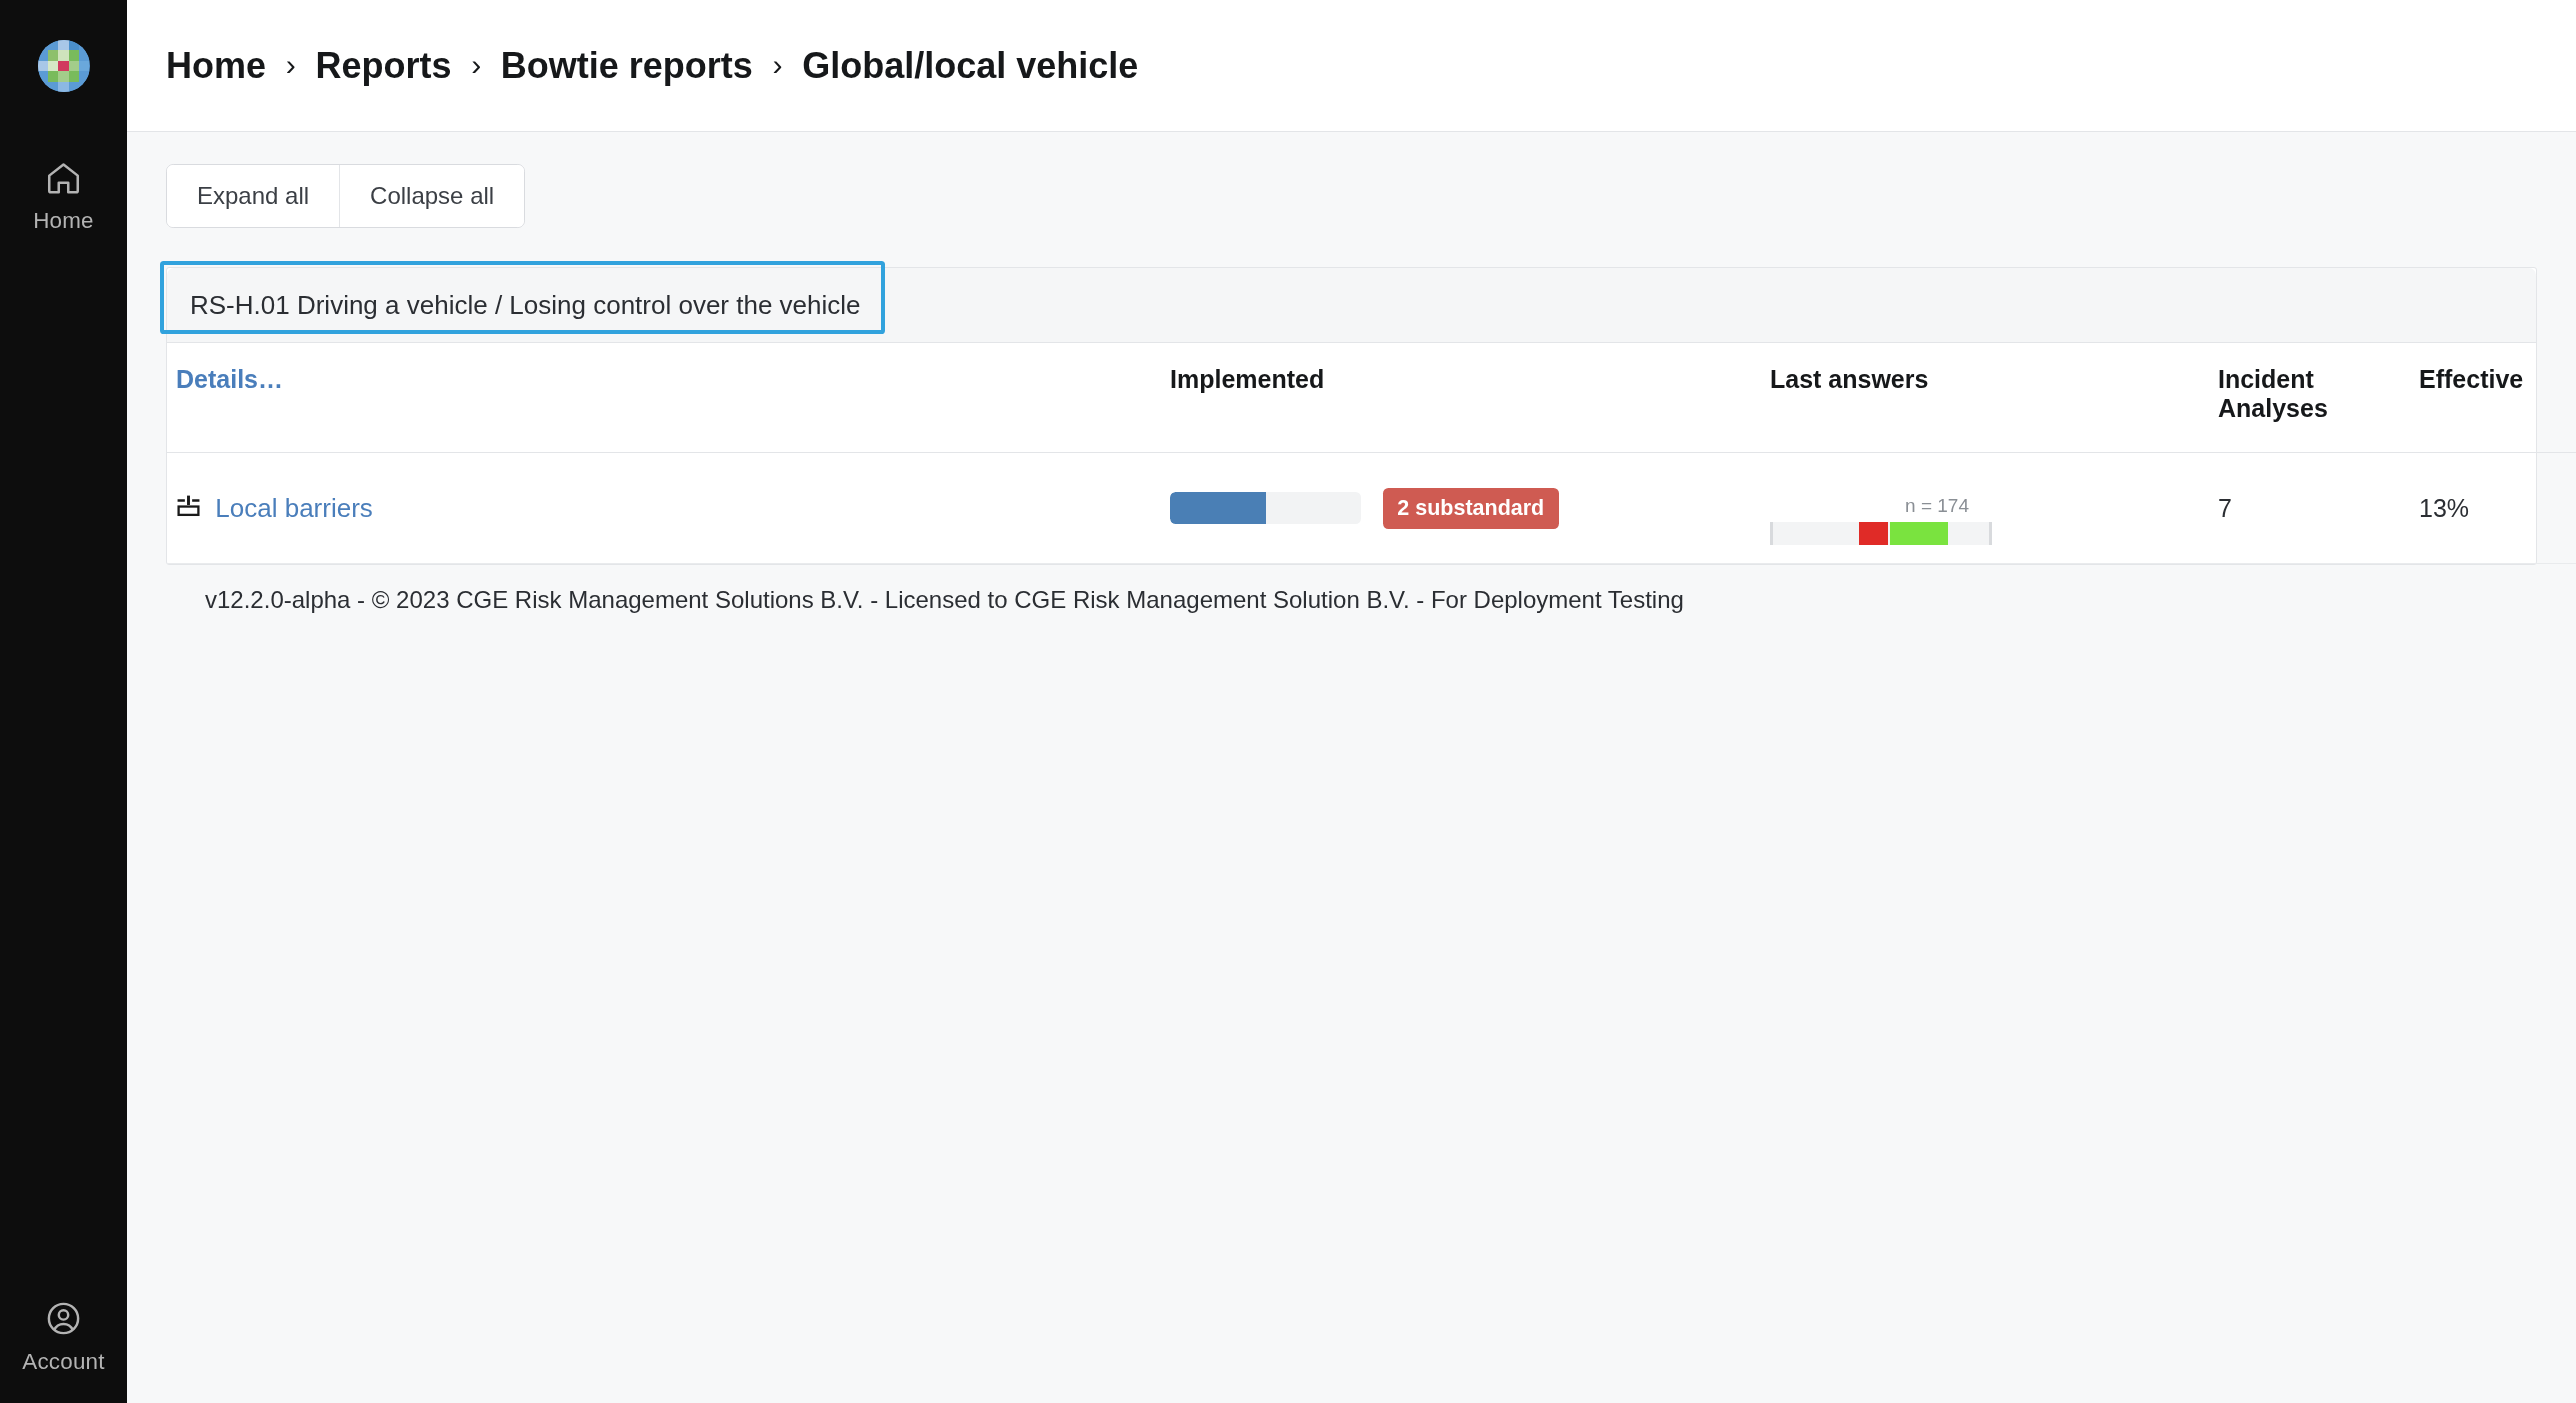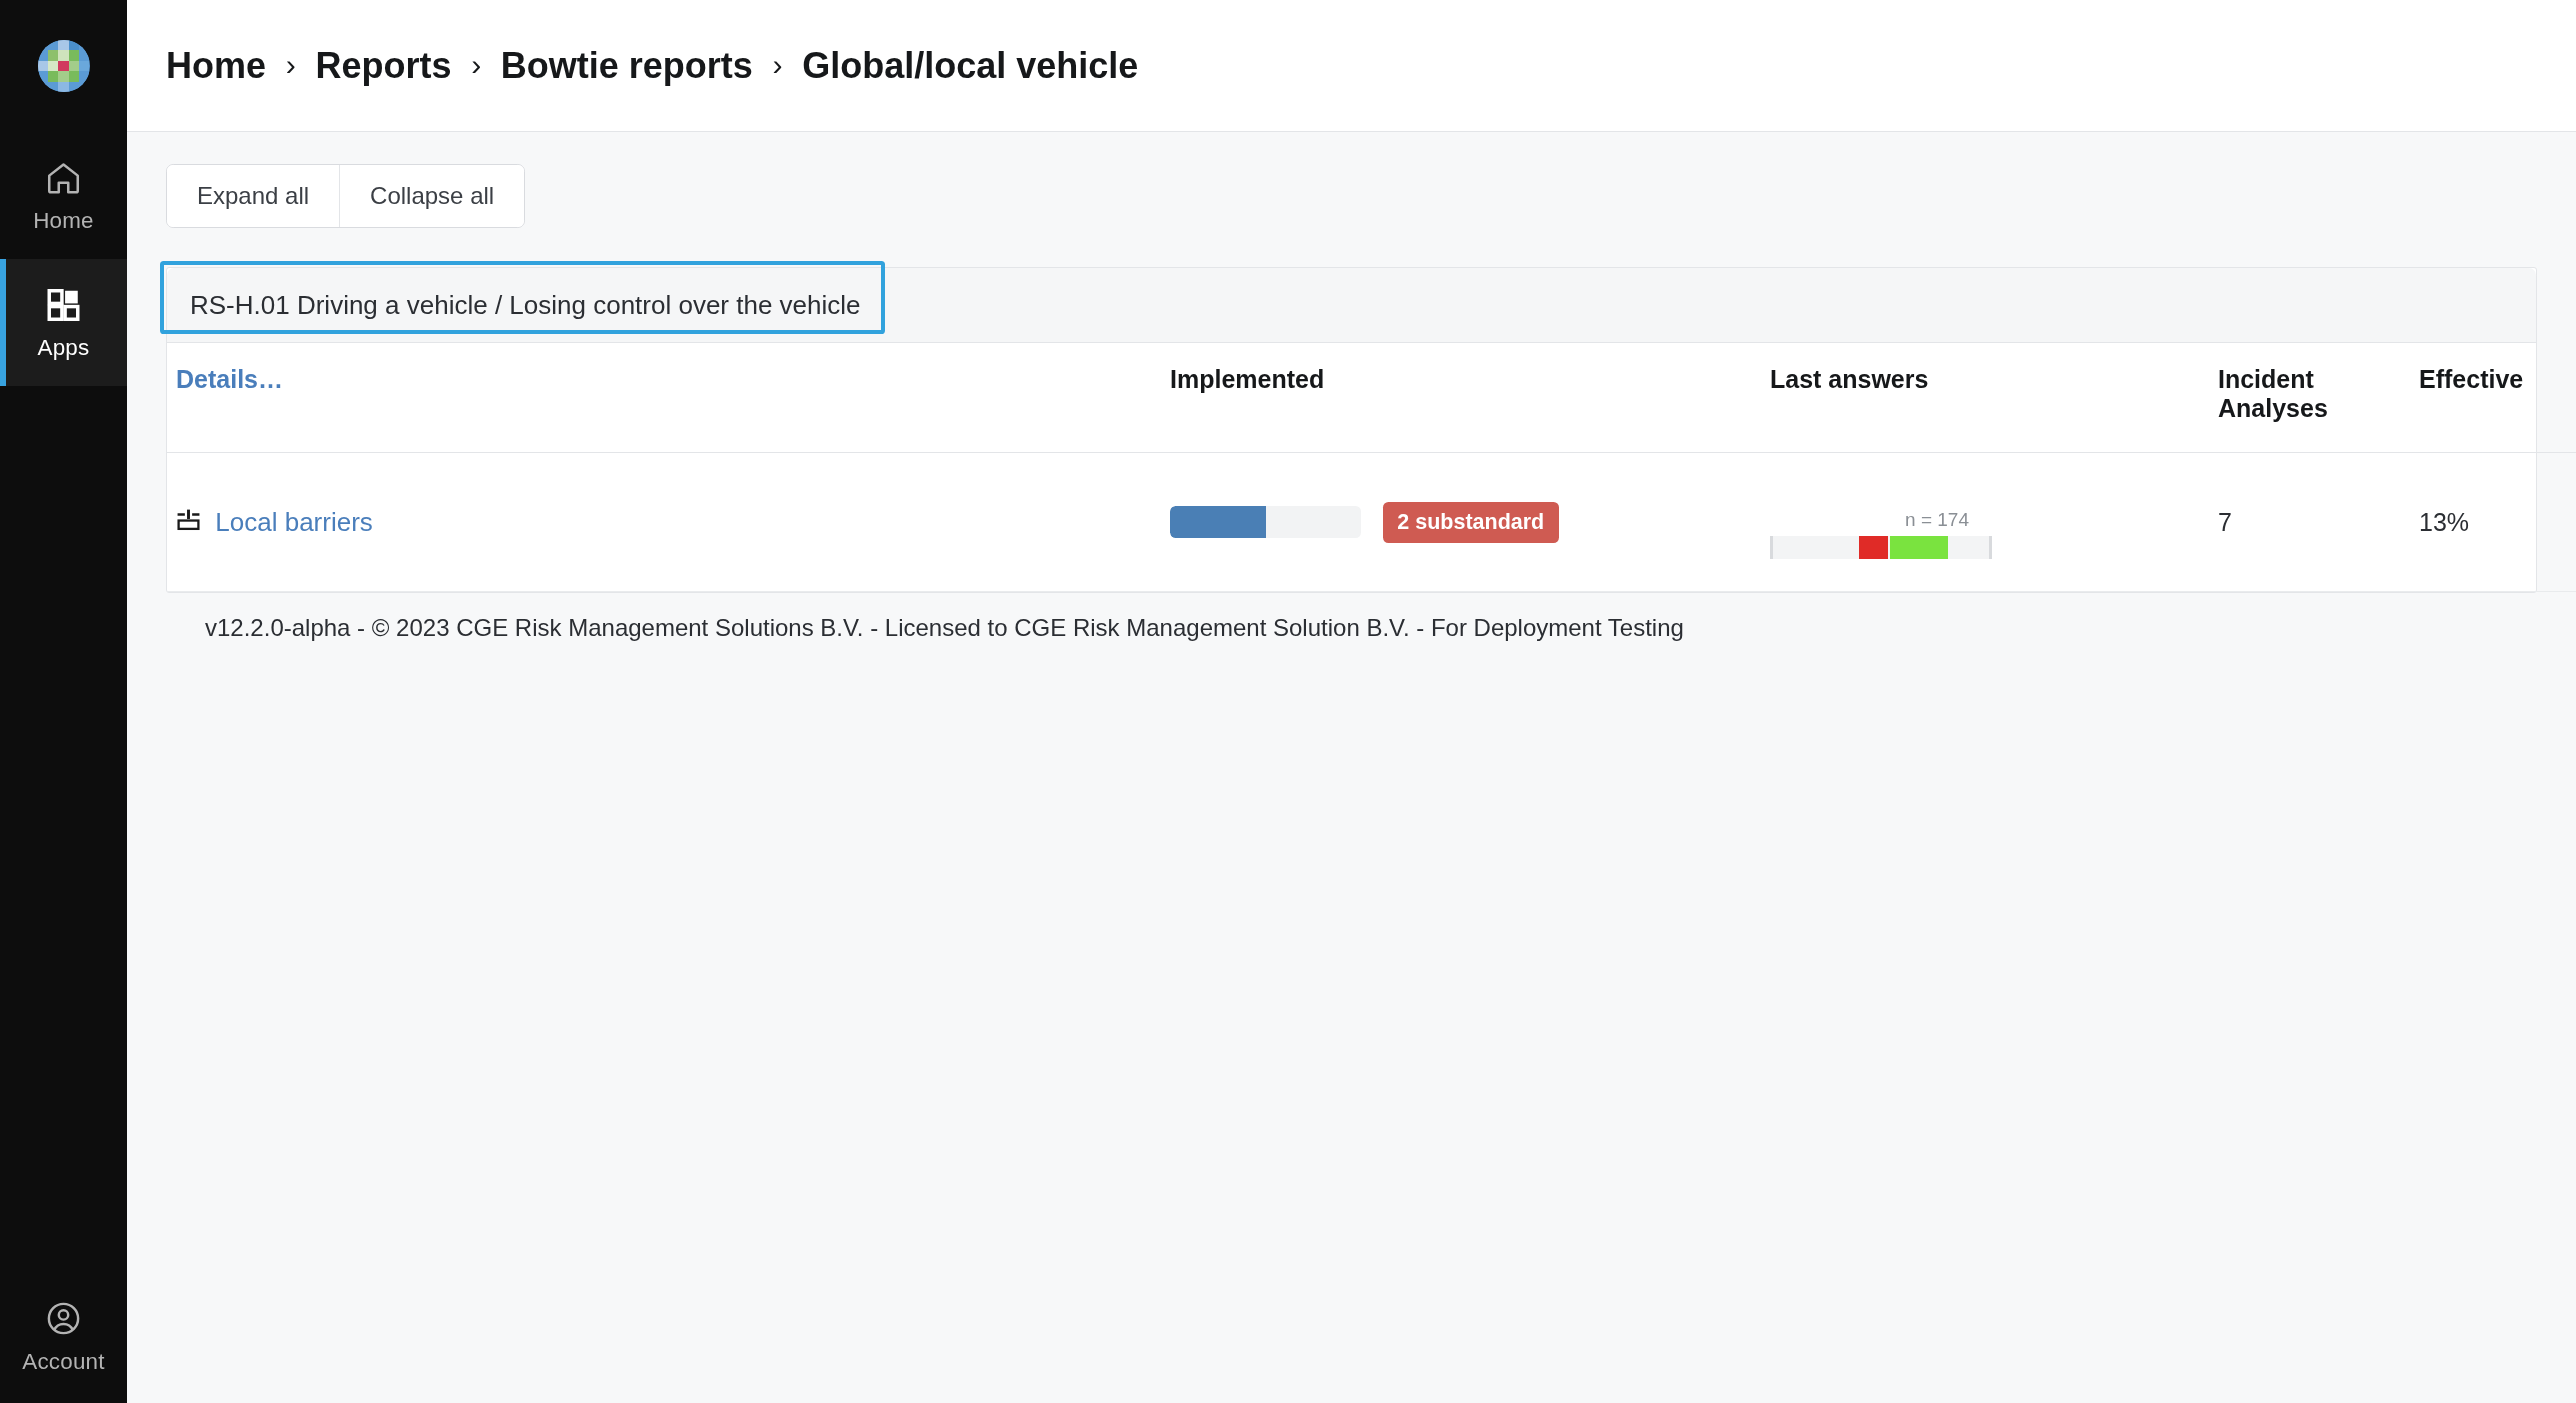--- a/index.html
+++ b/index.html
@@ -173,21 +173,21 @@
     font-size: 25px;
     color: #16181a;
     font-weight: bold;
     padding: 21.5px 9px 29px 9px;
     vertical-align: top;
     border-bottom: 0.9px solid #e3e5e8;
   }
   table.report td {
     font-size: 25px;
     color: #2b2e33;
-    padding: 32px 9px;
+    padding: 18px 9px;
     vertical-align: middle;
     border-bottom: 0.9px solid #e9ebed;
   }
   col.c-name { width: 994px; }
   col.c-impl { width: 600px; }
   col.c-answers { width: 448px; }
   col.c-incident { width: 201px; }
   col.c-effective { width: 206px; }
 
   th.h-name { padding-left: 23px; }
@@ -321,31 +321,20 @@
       <div class="nav-item">
         <span>
           <svg width="39" height="38" viewBox="0 0 24 24" fill="none" stroke="#b3b3b3" stroke-width="1.6" stroke-linejoin="round" stroke-linecap="round">
             <path d="M3 10.5 12 3.5l9 7V20a1 1 0 0 1-1 1h-5v-6H9v6H4a1 1 0 0 1-1-1z"></path>
           </svg>
         </span>
         <span class="nav-label">Home</span>
       </div>
 
 
-      <div class="nav-item active">
-        <span>
-          <svg width="39" height="38" viewBox="0 0 24 24">
-            <rect x="3" y="3" width="8" height="8" fill="none" stroke="#ffffff" stroke-width="2.2"></rect>
-            <rect x="13" y="3" width="8" height="8" fill="#ffffff"></rect>
-            <rect x="3" y="13" width="8" height="8" fill="none" stroke="#ffffff" stroke-width="2.2"></rect>
-            <rect x="13" y="13" width="8" height="8" fill="none" stroke="#ffffff" stroke-width="2.2"></rect>
-          </svg>
-        </span>
-        <span class="nav-label">Apps</span>
-      </div>
 
     </div>
 
     <div class="nav-spacer"></div>
 
     <div class="nav-item bottom">
       <span>
         <svg width="39" height="39" viewBox="0 0 24 24" fill="none" stroke="#b3b3b3" stroke-width="1.5">
           <circle cx="12" cy="12" r="9"></circle>
           <circle cx="12" cy="9.8" r="2.9"></circle>

